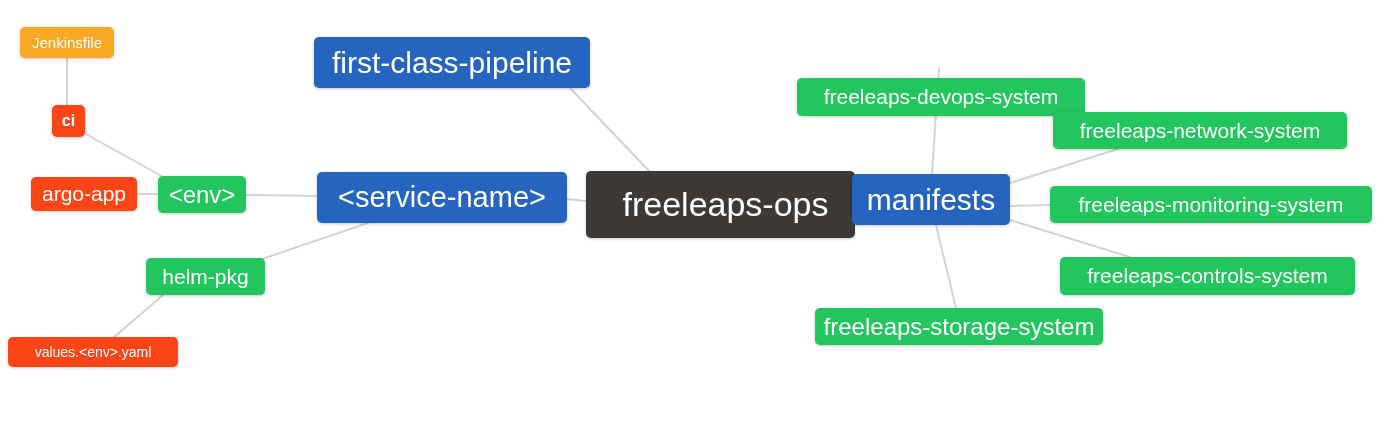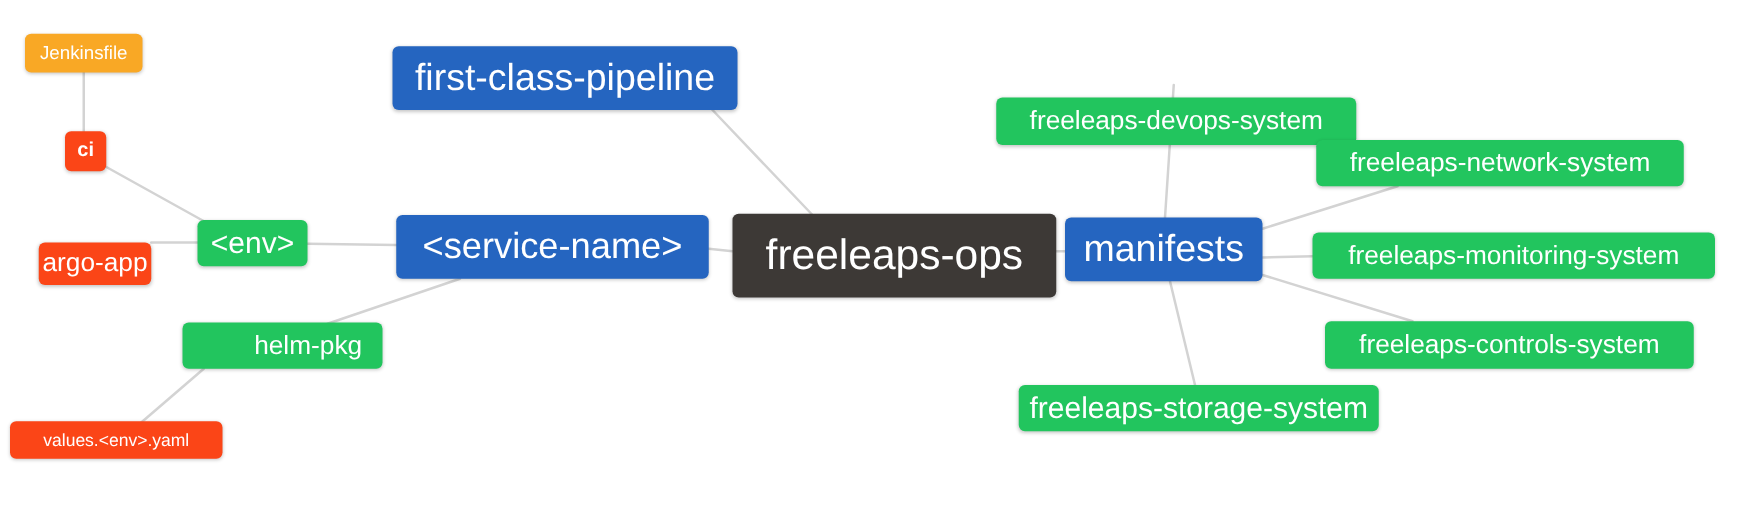--- a/index.html
+++ b/index.html
@@ -35,32 +35,32 @@
     user-select: none;
   }
   .c-blue   { background: #2565c0; }
   .c-green  { background: #22c55e; }
   .c-orange { background: #f9a825; }
   .c-red    { background: #fb4517; }
   .c-dark   { background: #3d3936; }
 
   #n-jenkinsfile { left: 20px;   top: 27px;  width: 94px;  height: 31px; font-size: 15px; }
   #n-ci          { left: 52px;   top: 105px; width: 33px;  height: 32px; font-size: 16px; font-weight: 700; }
-  #n-argo        { left: 31px;   top: 194px; width: 90px;  height: 34px; font-size: 21px; }
+  #n-argo        { left: 31px;   top: 177px; width: 106px;  height: 34px; font-size: 21px; }
   #n-env         { left: 158px;  top: 176px; width: 88px;  height: 37px; font-size: 24px; }
   #n-fcp         { left: 314px;  top: 37px;  width: 276px; height: 51px; font-size: 30px; }
   #n-svc         { left: 317px;  top: 172px; width: 250px; height: 51px; font-size: 29px; }
-  #n-ops         { left: 586px;  top: 171px; width: 259px; height: 67px; font-size: 34px; }
+  #n-ops         { left: 586px;  top: 171px; width: 259px; height: 67px; font-size: 34px; padding-left: 10px; }
   #n-manifests   { left: 852px;  top: 174px; width: 158px; height: 51px; font-size: 30px; }
   #n-devops      { left: 797px;  top: 30px;  width: 288px; height: 38px; font-size: 21px; margin-top: 48px; }
   #n-network     { left: 1053px; top: 112px; width: 294px; height: 37px; font-size: 21px; }
   #n-monitoring  { left: 1050px; top: 186px; width: 322px; height: 37px; font-size: 21px; }
   #n-controls    { left: 1060px; top: 257px; width: 295px; height: 38px; font-size: 21px; }
   #n-storage     { left: 815px;  top: 308px; width: 288px; height: 37px; font-size: 24px; }
-  #n-helm        { left: 146px;  top: 258px; width: 119px; height: 37px; font-size: 21px; padding-left: 41px; }
+  #n-helm        { left: 146px;  top: 258px; width: 119px; height: 37px; font-size: 21px; }
   #n-values      { left: 8px;    top: 337px; width: 170px; height: 30px; font-size: 14px; }
 </style>
 </head>
 <body>
 
 <div class="canvas">
 
   <svg class="edges" viewBox="0 0 1390 421" xmlns="http://www.w3.org/2000/svg">
     <line x1="67" y1="58" x2="67" y2="105"></line>
     <line x1="84" y1="133" x2="165" y2="178"></line>

